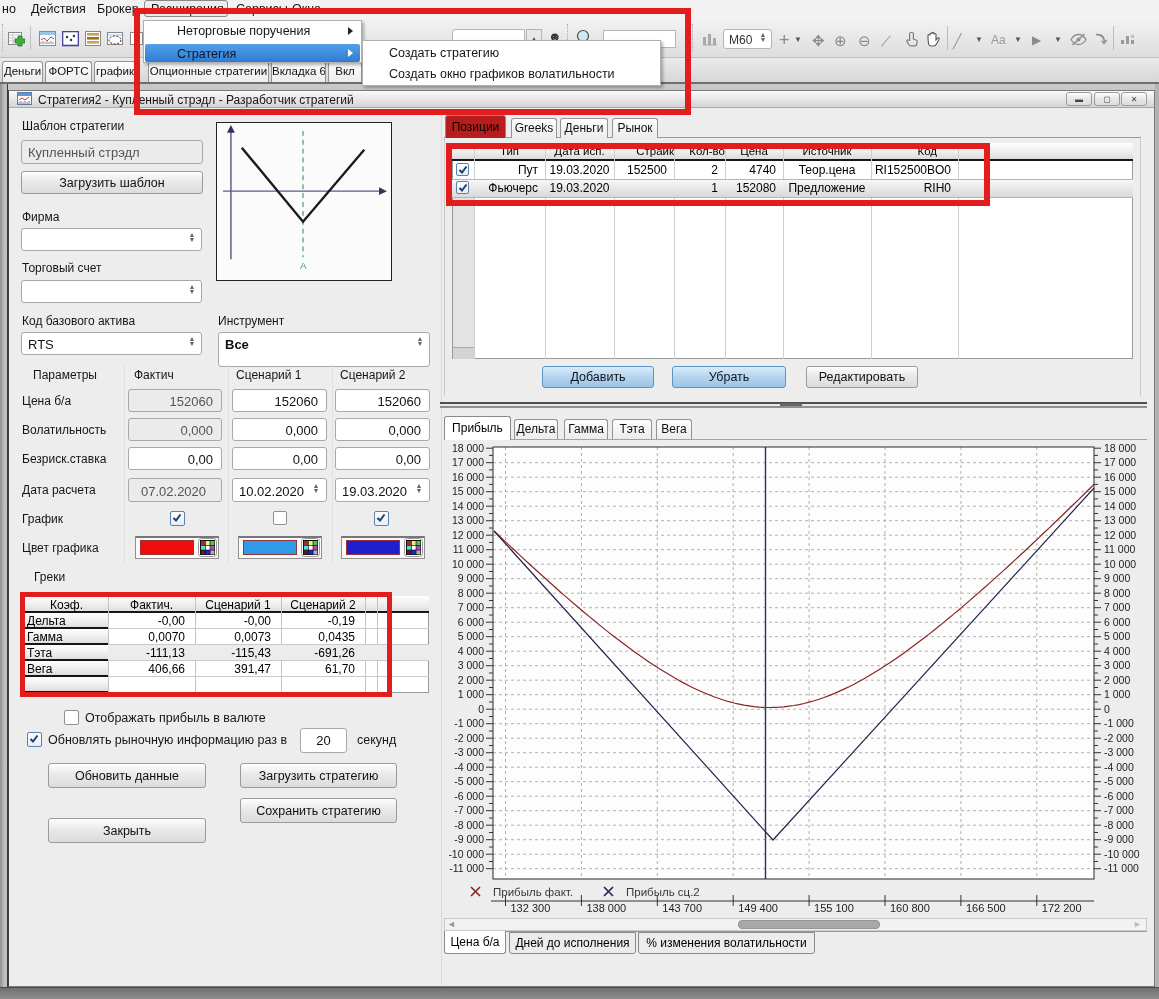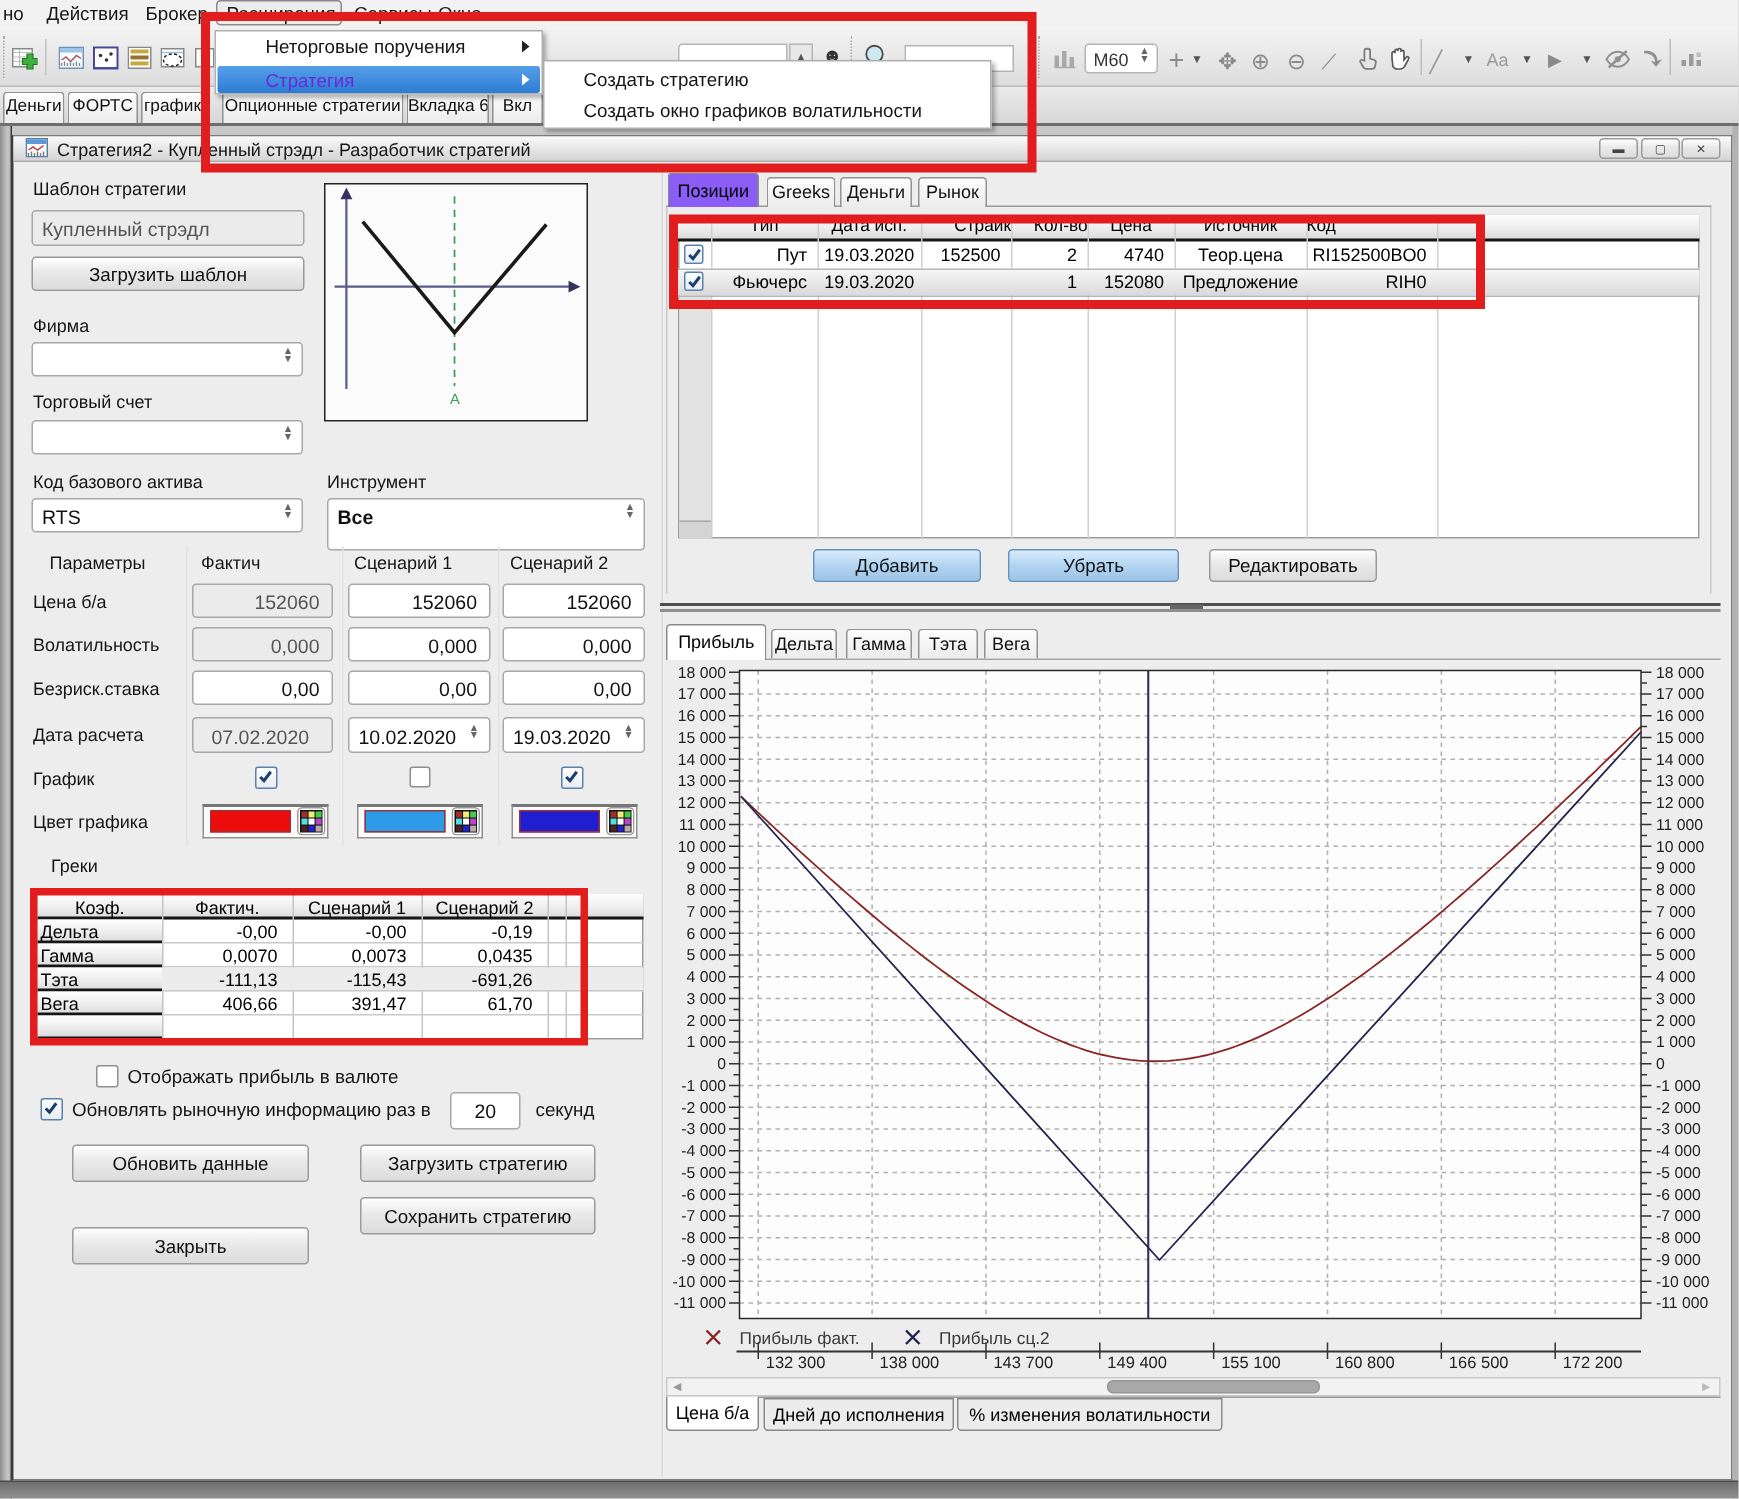--- a/index.html
+++ b/index.html
@@ -372,21 +372,21 @@
 <div class="abs" style="left:444px;top:137px;width:697px;height:1px;background:#9a9a9a"></div>
 <div class="abs tab" style="left:511px;top:118px;width:46px;height:20px;">
     <div style="margin-top:2px">Greeks</div>
   </div>
 <div class="abs tab" style="left:560px;top:118px;width:48px;height:20px;">
     <div style="margin-top:2px">Деньги</div>
   </div>
 <div class="abs tab" style="left:612px;top:118px;width:46px;height:20px;">
     <div style="margin-top:2px">Рынок</div>
   </div>
-<div class="abs" style="left:445px;top:115px;width:61px;height:23px;background:#8b5cf6;border:1px solid #8a8a8a;border-bottom:none;border-radius:3px 3px 0 0">
+<div class="abs" style="left:445px;top:115px;width:61px;height:23px;background:#b91c1c;border:1px solid #8a8a8a;border-bottom:none;border-radius:3px 3px 0 0">
     <div style="margin-top:4px;text-align:center;font-size:12px">Позиции</div>
   </div>
 <div class="abs" style="left:444px;top:138px;width:1px;height:258px;background:#c9c9c9"></div>
 <div class="abs" style="left:1140px;top:138px;width:1px;height:258px;background:#c9c9c9"></div>
 <div class="abs" style="left:452px;top:143px;width:681px;height:216px;background:#fff;border:1px solid #9a9a9a"></div>
 <div class="abs hdr" style="left:452px;top:143px;width:681px;height:17px;"></div>
 <div class="abs" style="left:452px;top:159px;width:681px;height:2px;background:#161616"></div>
 <div class="abs" style="left:474px;top:143px;width:71px;height:16px;">
     <div style="text-align:center;font-size:11.5px;margin-top:2px">Тип</div>
   </div>
@@ -399,21 +399,21 @@
 <div class="abs" style="left:674px;top:143px;width:51px;height:16px;">
     <div style="text-align:right;font-size:11.5px;margin-top:2px">Кол-во</div>
   </div>
 <div class="abs" style="left:725px;top:143px;width:58px;height:16px;">
     <div style="text-align:center;font-size:11.5px;margin-top:2px">Цена</div>
   </div>
 <div class="abs" style="left:783px;top:143px;width:88px;height:16px;">
     <div style="text-align:center;font-size:11.5px;margin-top:2px">Источник</div>
   </div>
 <div class="abs" style="left:871px;top:143px;width:66px;height:16px;">
-    <div style="text-align:left;font-size:11.5px;margin-top:2px">Код</div>
+    <div style="text-align:right;font-size:11.5px;margin-top:2px">Код</div>
   </div>
 <div class="abs" style="left:474px;top:143px;width:1px;height:216px;background:#cfcfcf"></div>
 <div class="abs" style="left:545px;top:143px;width:1px;height:216px;background:#cfcfcf"></div>
 <div class="abs" style="left:614px;top:143px;width:1px;height:216px;background:#cfcfcf"></div>
 <div class="abs" style="left:674px;top:143px;width:1px;height:216px;background:#cfcfcf"></div>
 <div class="abs" style="left:725px;top:143px;width:1px;height:216px;background:#cfcfcf"></div>
 <div class="abs" style="left:783px;top:143px;width:1px;height:216px;background:#cfcfcf"></div>
 <div class="abs" style="left:871px;top:143px;width:1px;height:216px;background:#cfcfcf"></div>
 <div class="abs" style="left:958px;top:143px;width:1px;height:216px;background:#cfcfcf"></div>
 <div class="abs" style="left:453px;top:197px;width:21px;height:162px;background:#e3e3e3"></div>
@@ -605,19 +605,19 @@
 <div class="abs" style="left:567px;top:24px;width:1px;height:28px;border-left:1px dotted #aaa"></div>
 <svg class="abs" style="left:576px;top:29px" width="16" height="16" viewBox="0 0 16 16">
     <circle cx="7" cy="7" r="5.5" fill="#cfe9f2" stroke="#4a4a4a" stroke-width="1.2"></circle>
     <line x1="11" y1="11" x2="14.5" y2="14.5" stroke="#4a4a4a" stroke-width="1.5"></line>
   </svg>
 <div class="abs" style="left:603px;top:30px;width:73px;height:18px;background:#fff;border:1px solid #b5b5b5"></div>
 <div class="abs" style="left:143px;top:20px;width:219px;height:43px;background:#fff;border:1px solid #b0b0b0;box-shadow:2px 2px 3px rgba(0,0,0,.3)"></div>
 <div class="abs t" style="left:177px;top:24px;font-size:12.5px">Неторговые поручения</div>
 <div class="abs" style="left:348px;top:27px;width:0;height:0;border-left:5px solid #222;border-top:4px solid transparent;border-bottom:4px solid transparent"></div>
 <div class="abs" style="left:145px;top:44px;width:215px;height:18px;background:linear-gradient(#55a0e8,#2d7cd4);border-radius:2px"></div>
-<div class="abs t" style="left:177px;top:47px;font-size:12.5px;color:#6d28d9">Стратегия</div>
+<div class="abs t" style="left:177px;top:47px;font-size:12.5px;color:#0f172a">Стратегия</div>
 <div class="abs" style="left:348px;top:49px;width:0;height:0;border-left:5px solid #fff;border-top:4px solid transparent;border-bottom:4px solid transparent"></div>
 <div class="abs" style="left:362px;top:40px;width:299px;height:46px;background:#fff;border:1px solid #b0b0b0;box-shadow:2px 2px 3px rgba(0,0,0,.3)"></div>
 <div class="abs t" style="left:389px;top:46px;font-size:12.5px">Создать стратегию</div>
 <div class="abs t" style="left:389px;top:67px;font-size:12.5px">Создать окно графиков волатильности</div>
 <div class="abs" style="left:134px;top:8px;width:557px;height:107px;border:6px solid #e21d1d"></div>
 <div class="abs" style="left:446px;top:143px;width:544px;height:63px;border:6px solid #e21d1d"></div>
 <div class="abs" style="left:20px;top:592px;width:372px;height:105px;border:5px solid #e21d1d"></div>
 </body></html>

